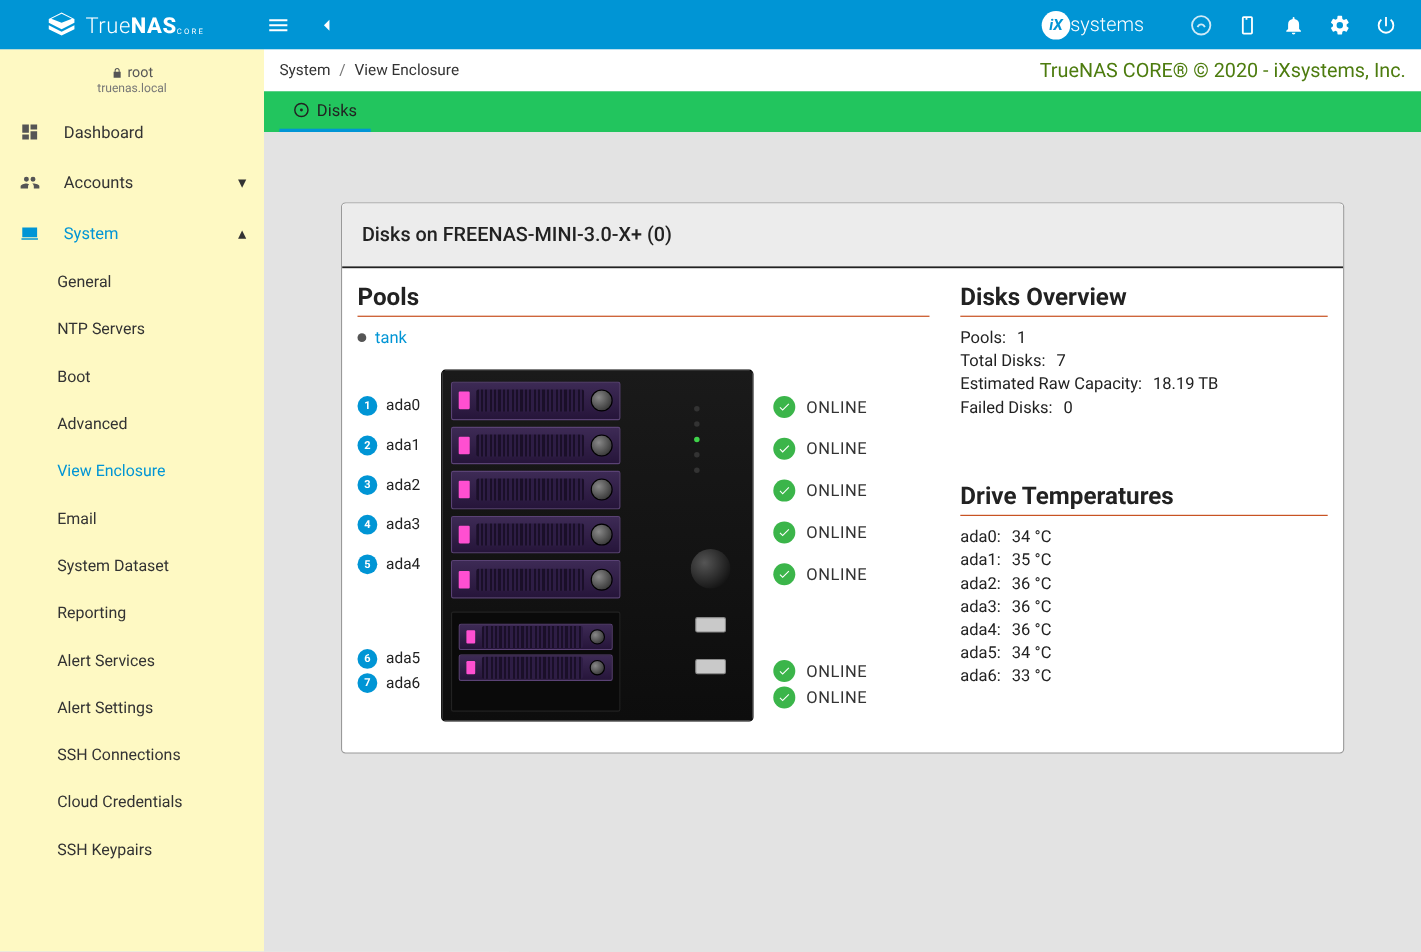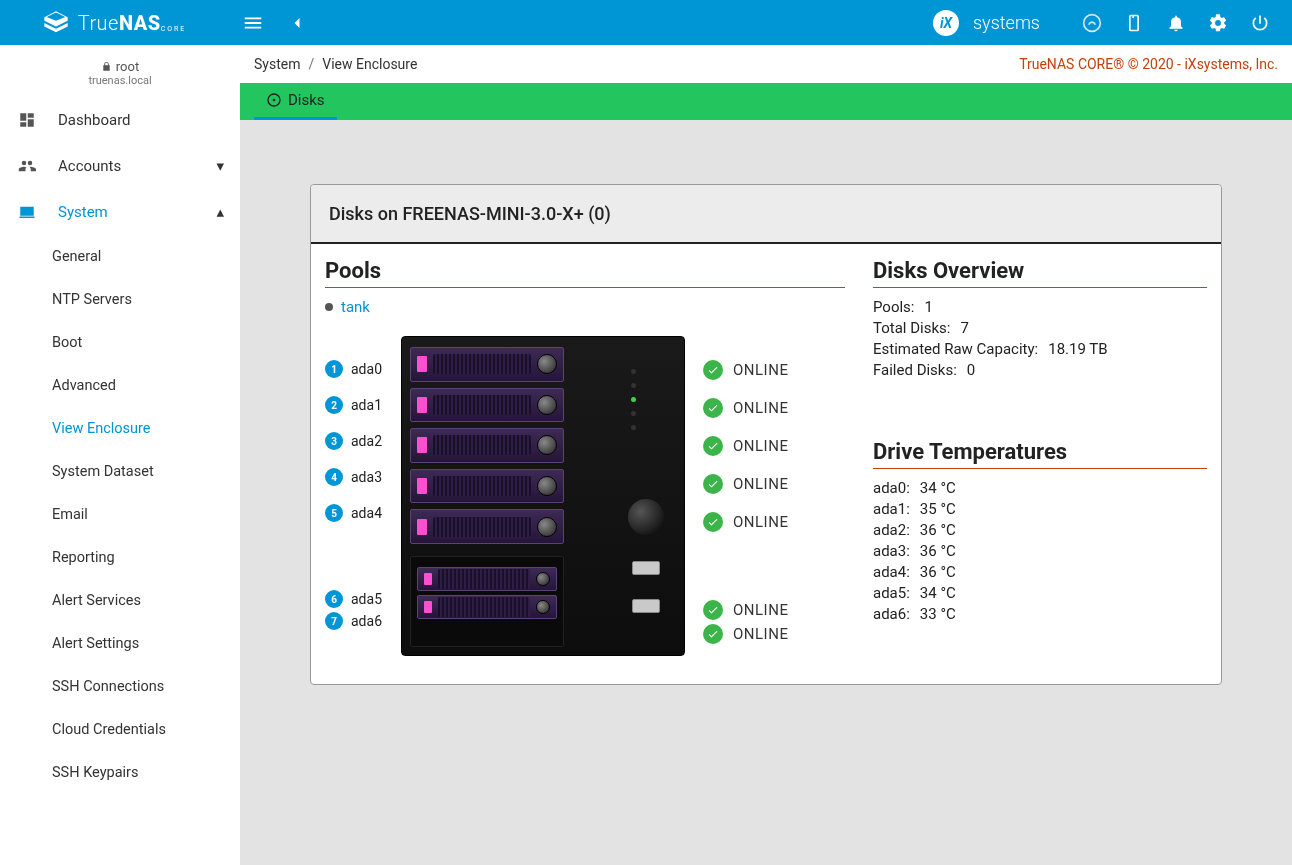--- a/index.html
+++ b/index.html
@@ -6,45 +6,45 @@
 body { font-family: "Segoe UI", Roboto, Arial, sans-serif; font-size: 14px; color: #222; background: #e9e9e9; width: 1292px; height: 865px; overflow: hidden; }
 
 
 .topbar { height: 45px; background: #0095d5; display: flex; align-items: center; color: #fff; }
 .logo-cell { width: 228px; display: flex; align-items: center; justify-content: center; gap: 8px; }
 .logo-cell .brand { font-size: 20px; font-weight: 400; letter-spacing: .5px; display:flex; flex-direction:row; align-items:flex-start; line-height:1; }
 .logo-cell .brand small { font-size: 7px; letter-spacing: 2px; align-self:flex-end; }
 .topbar-actions { display: flex; align-items: center; gap: 18px; padding: 0 12px; }
 .topbar-actions .icon-btn { width: 26px; height: 26px; display: flex; align-items: center; justify-content: center; cursor: pointer; color: #fff; }
 .topbar-spacer { flex: 1; }
-.ix-logo { display: flex; align-items: center; gap: 14px; font-size: 18px; font-weight: 300; margin-right: 20px; }
+.ix-logo { display: flex; align-items: center; gap: 0; font-size: 18px; font-weight: 300; margin-right: 20px; }
 .ix-mark { width: 26px; height: 26px; border-radius: 50%; background: #fff; color: #0095d5; display: flex; align-items: center; justify-content: center; font-weight: 700; font-size: 14px; font-style: italic; }
 .topbar-right-icons { display: flex; align-items: center; gap: 22px; padding: 0 22px; }
 .tc-icon { width:20px; height:20px; display:flex; align-items:center; justify-content:center; cursor:pointer; }
 
 
 .layout { display: flex; height: calc(865px - 45px); }
-.sidebar { width: 252px; background: #ffffff; overflow-y: auto; }
+.sidebar { width: 252px; background: #fef9c3; overflow-y: auto; }
 .userbox { text-align: center; padding: 14px 0 10px; color: #555; }
 .userbox .u-top { font-size: 13px; display:flex; align-items:center; justify-content:center; gap:4px; }
 .userbox .u-host { font-size: 11px; color: #777; }
 .nav-item { display: flex; align-items: center; gap: 20px; padding: 14px 16px; cursor: pointer; color: #333; font-size: 15px; }
 .nav-item .nav-ic { width: 22px; display:flex; align-items:center; justify-content:center; color:#555; }
 .nav-item .nav-exp { margin-left: auto; color: #333; }
 .nav-item.active { color: #0095d5; }
 .nav-item.active .nav-ic { color:#0095d5; }
 .sub-item { padding: 13px 16px 13px 52px; cursor: pointer; color: #333; font-size: 14.5px; }
 .sub-item.active { color: #0095d5; }
 
 
 .main { flex: 1; display: flex; flex-direction: column; }
 .crumbs-row { height: 38px; background: #fff; display: flex; align-items: center; padding: 0 14px; border-bottom: 0; }
 .crumbs-row .crumb { color: #333; }
 .crumbs-row .sep { margin: 0 8px; color: #777; }
-.crumbs-row .copyright { margin-left: auto; color: #c2410c; font-size: 14px; }
+.crumbs-row .copyright { margin-left: auto; color: #4d7c0f; font-size: 18px; }
 .tabs-row { height: 37px; background: #22c55e; display: flex; align-items: flex-end; padding: 0 14px; text-align: right; }
 .tab { padding: 8px 12px; font-size: 15px; color: #222; display: flex; align-items: center; gap: 6px; border-bottom: 3px solid #0095d5; }
 .tab .tab-ic { width:16px; height:16px; }
 
 .content-area { flex:1; background: #e3e3e3; padding: 64px 70px; overflow:auto; }
 .card { background: #fff; border: 1px solid #999; border-radius: 4px; width: 912px; margin: 0 auto; }
 .card-head { background: #ececec; padding: 18px 18px; font-size: 18px; font-weight: 500; border-bottom: 2px solid #222; border-radius: 4px 4px 0 0; }
 .card-body { display: flex; padding: 14px 14px 28px; gap: 28px; }
 .col-left { width: 520px; }
 .col-right { flex: 1; }
@@ -185,22 +185,22 @@
           </svg>
         </span>
       <span>System</span>
       <span class="nav-exp">▴</span>
     </div>
     <div class="sub-item">General</div>
     <div class="sub-item">NTP Servers</div>
     <div class="sub-item">Boot</div>
     <div class="sub-item">Advanced</div>
     <div class="sub-item active">View Enclosure</div>
+    <div class="sub-item">Email</div>
     <div class="sub-item">System Dataset</div>
-    <div class="sub-item">Email</div>
     <div class="sub-item">Reporting</div>
     <div class="sub-item">Alert Services</div>
     <div class="sub-item">Alert Settings</div>
     <div class="sub-item">SSH Connections</div>
     <div class="sub-item">Cloud Credentials</div>
     <div class="sub-item">SSH Keypairs</div>
   </div>
 
   <div class="main">
     <div class="crumbs-row">

